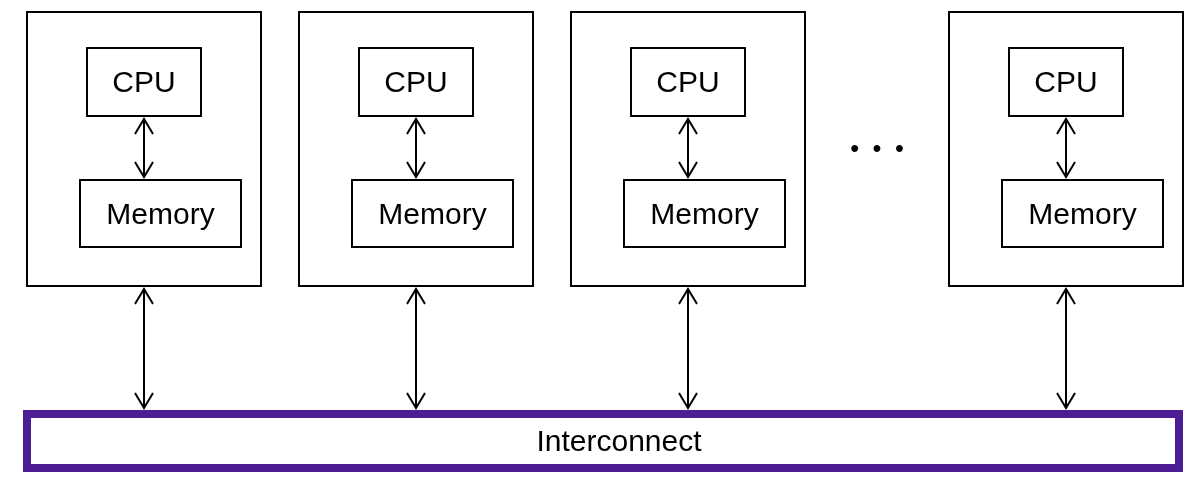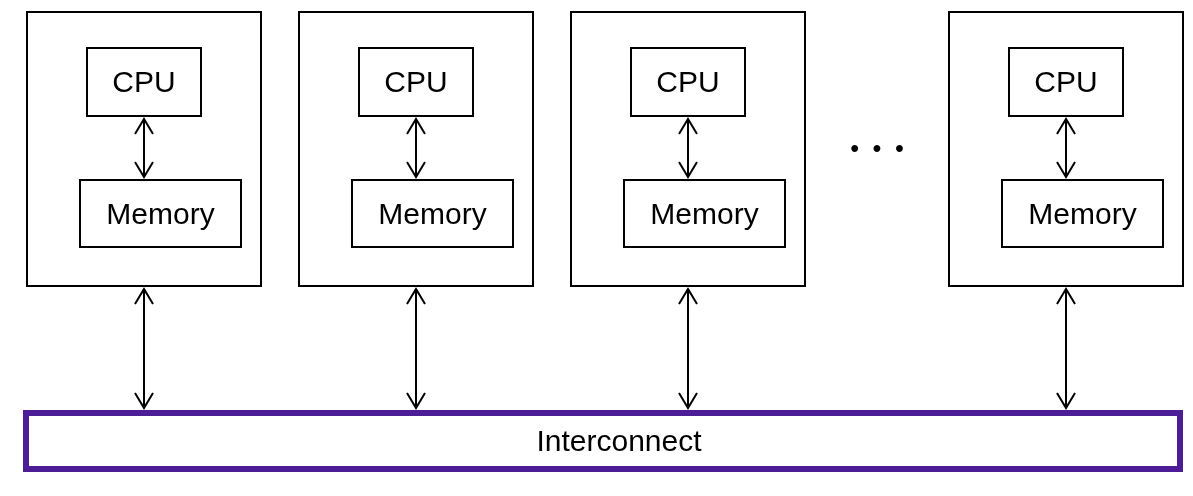--- a/index.html
+++ b/index.html
@@ -91,21 +91,21 @@
     white-space: nowrap;
   }
 
   
   .interconnect {
     position: absolute;
     left: 23px;
     top: 410px;
     width: 1160px;
     height: 62px;
-    border: 6px solid #4c1d95;
+    border: 8px solid #4c1d95;
     box-sizing: border-box;
     background: #ffffff;
     display: flex;
     align-items: center;
     justify-content: center;
     font-size: 30px;
     color: #000;
     line-height: 1;
     padding-left: 32px;
   }

